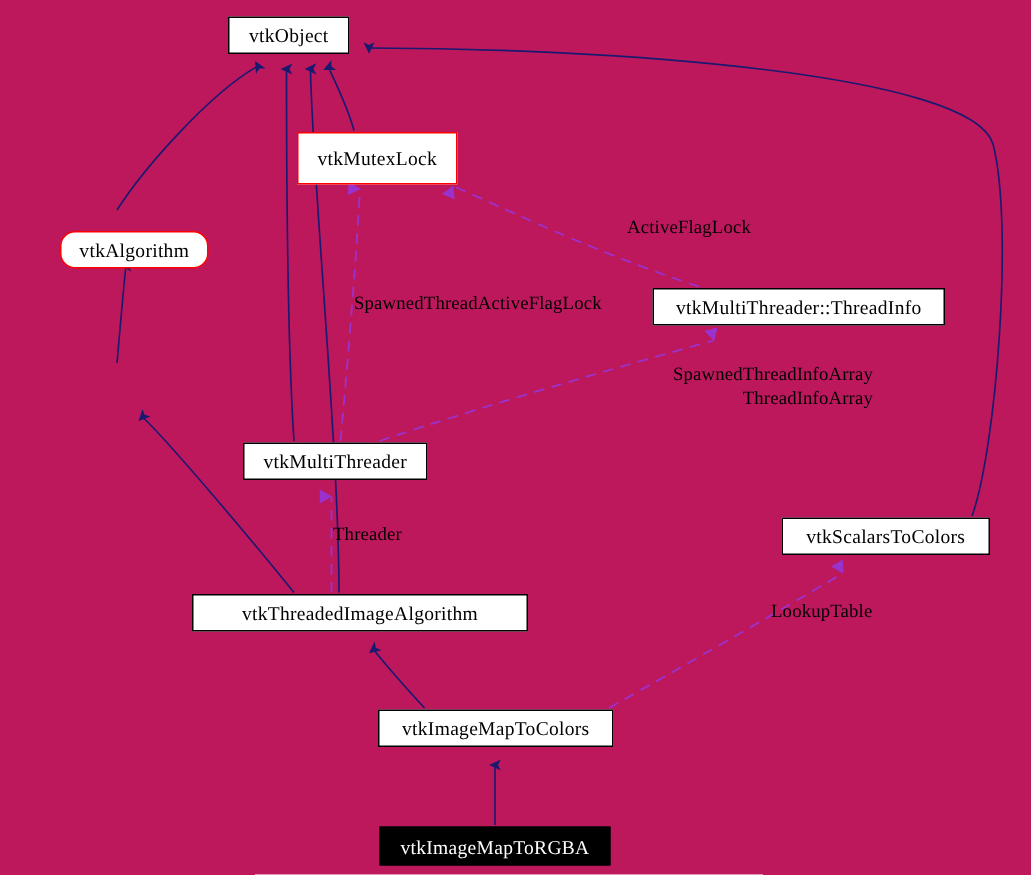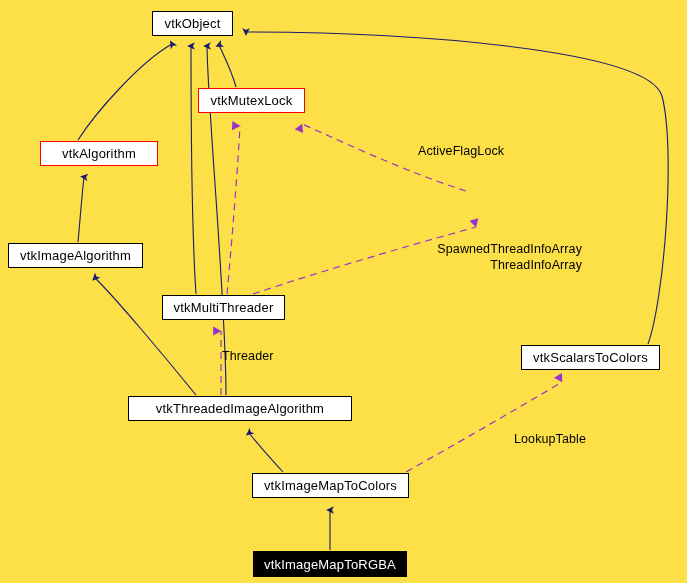--- a/index.html
+++ b/index.html
@@ -4,23 +4,23 @@
 <style>
   html, body {
     margin: 0;
     padding: 0;
     background: #ffffff;
   }
   #diagram {
     position: relative;
     width: 687px;
     height: 583px;
-    background: #fde047;
+    background: #be185d;
     overflow: hidden;
-    font-family: Liberation Sans, sans-serif;
+    font-family: Liberation Serif, serif;
   }
   #edges {
     position: absolute;
     left: 0;
     top: 0;
     width: 687px;
     height: 583px;
   }
   .node {
     position: absolute;
@@ -101,32 +101,32 @@
       <path d="M 221 395 L 221 331"></path>
 
       <path d="M 406 472 C 470 436 532 400 562 382"></path>
     </g>
   </svg>
 
   <div class="node" style="left:152px; top:11px; width:81px; height:25px;">
     <span>vtkObject</span>
   </div>
 
-  <div class="node red" style="left:198px; top:88px; width:107px; height:25px;">
+  <div class="node red" style="left:198px; top:88px; width:107px; height:35px;">
     <span>vtkMutexLock</span>
   </div>
 
-  <div class="node red" style="left:40px; top:141px; width:118px; height:25px;">
+  <div class="node red" style="left:40px; top:154px; width:99px; height:25px;border-radius:10px;">
     <span>vtkAlgorithm</span>
   </div>
 
+  <div class="node" style="left:435px; top:192px; width:195px; height:25px;">
+    <span>vtkMultiThreader::ThreadInfo</span>
+  </div>
 
-  <div class="node" style="left:8px; top:243px; width:135px; height:25px;">
-    <span>vtkImageAlgorithm</span>
-  </div>
 
   <div class="node" style="left:521px; top:345px; width:139px; height:25px;">
     <span>vtkScalarsToColors</span>
   </div>
 
   <div class="node" style="left:162px; top:295px; width:123px; height:25px;">
     <span>vtkMultiThreader</span>
   </div>
 
   <div class="node" style="left:128px; top:396px; width:224px; height:25px;">
@@ -136,21 +136,22 @@
   <div class="node current" style="left:253px; top:551px; width:154px; height:26px;">
     <span>vtkImageMapToRGBA</span>
   </div>
 
   <div class="node" style="left:252px; top:473px; width:157px; height:25px;">
     <span>vtkImageMapToColors</span>
   </div>
 
   <div class="edge-label" style="left:418px; top:143px;">ActiveFlagLock</div>
 
+  <div class="edge-label" style="left:236px; top:194px;">SpawnedThreadActiveFlagLock</div>
 
   <div class="edge-label" style="left:432px; top:241px; width:150px;">SpawnedThreadInfoArray
 ThreadInfoArray</div>
 
   <div class="edge-label" style="left:222px; top:348px;">Threader</div>
 
-  <div class="edge-label" style="left:514px; top:399px;margin-top:32px;">LookupTable</div>
+  <div class="edge-label" style="left:514px; top:399px;">LookupTable</div>
 
 </div>
 
 </body></html>

